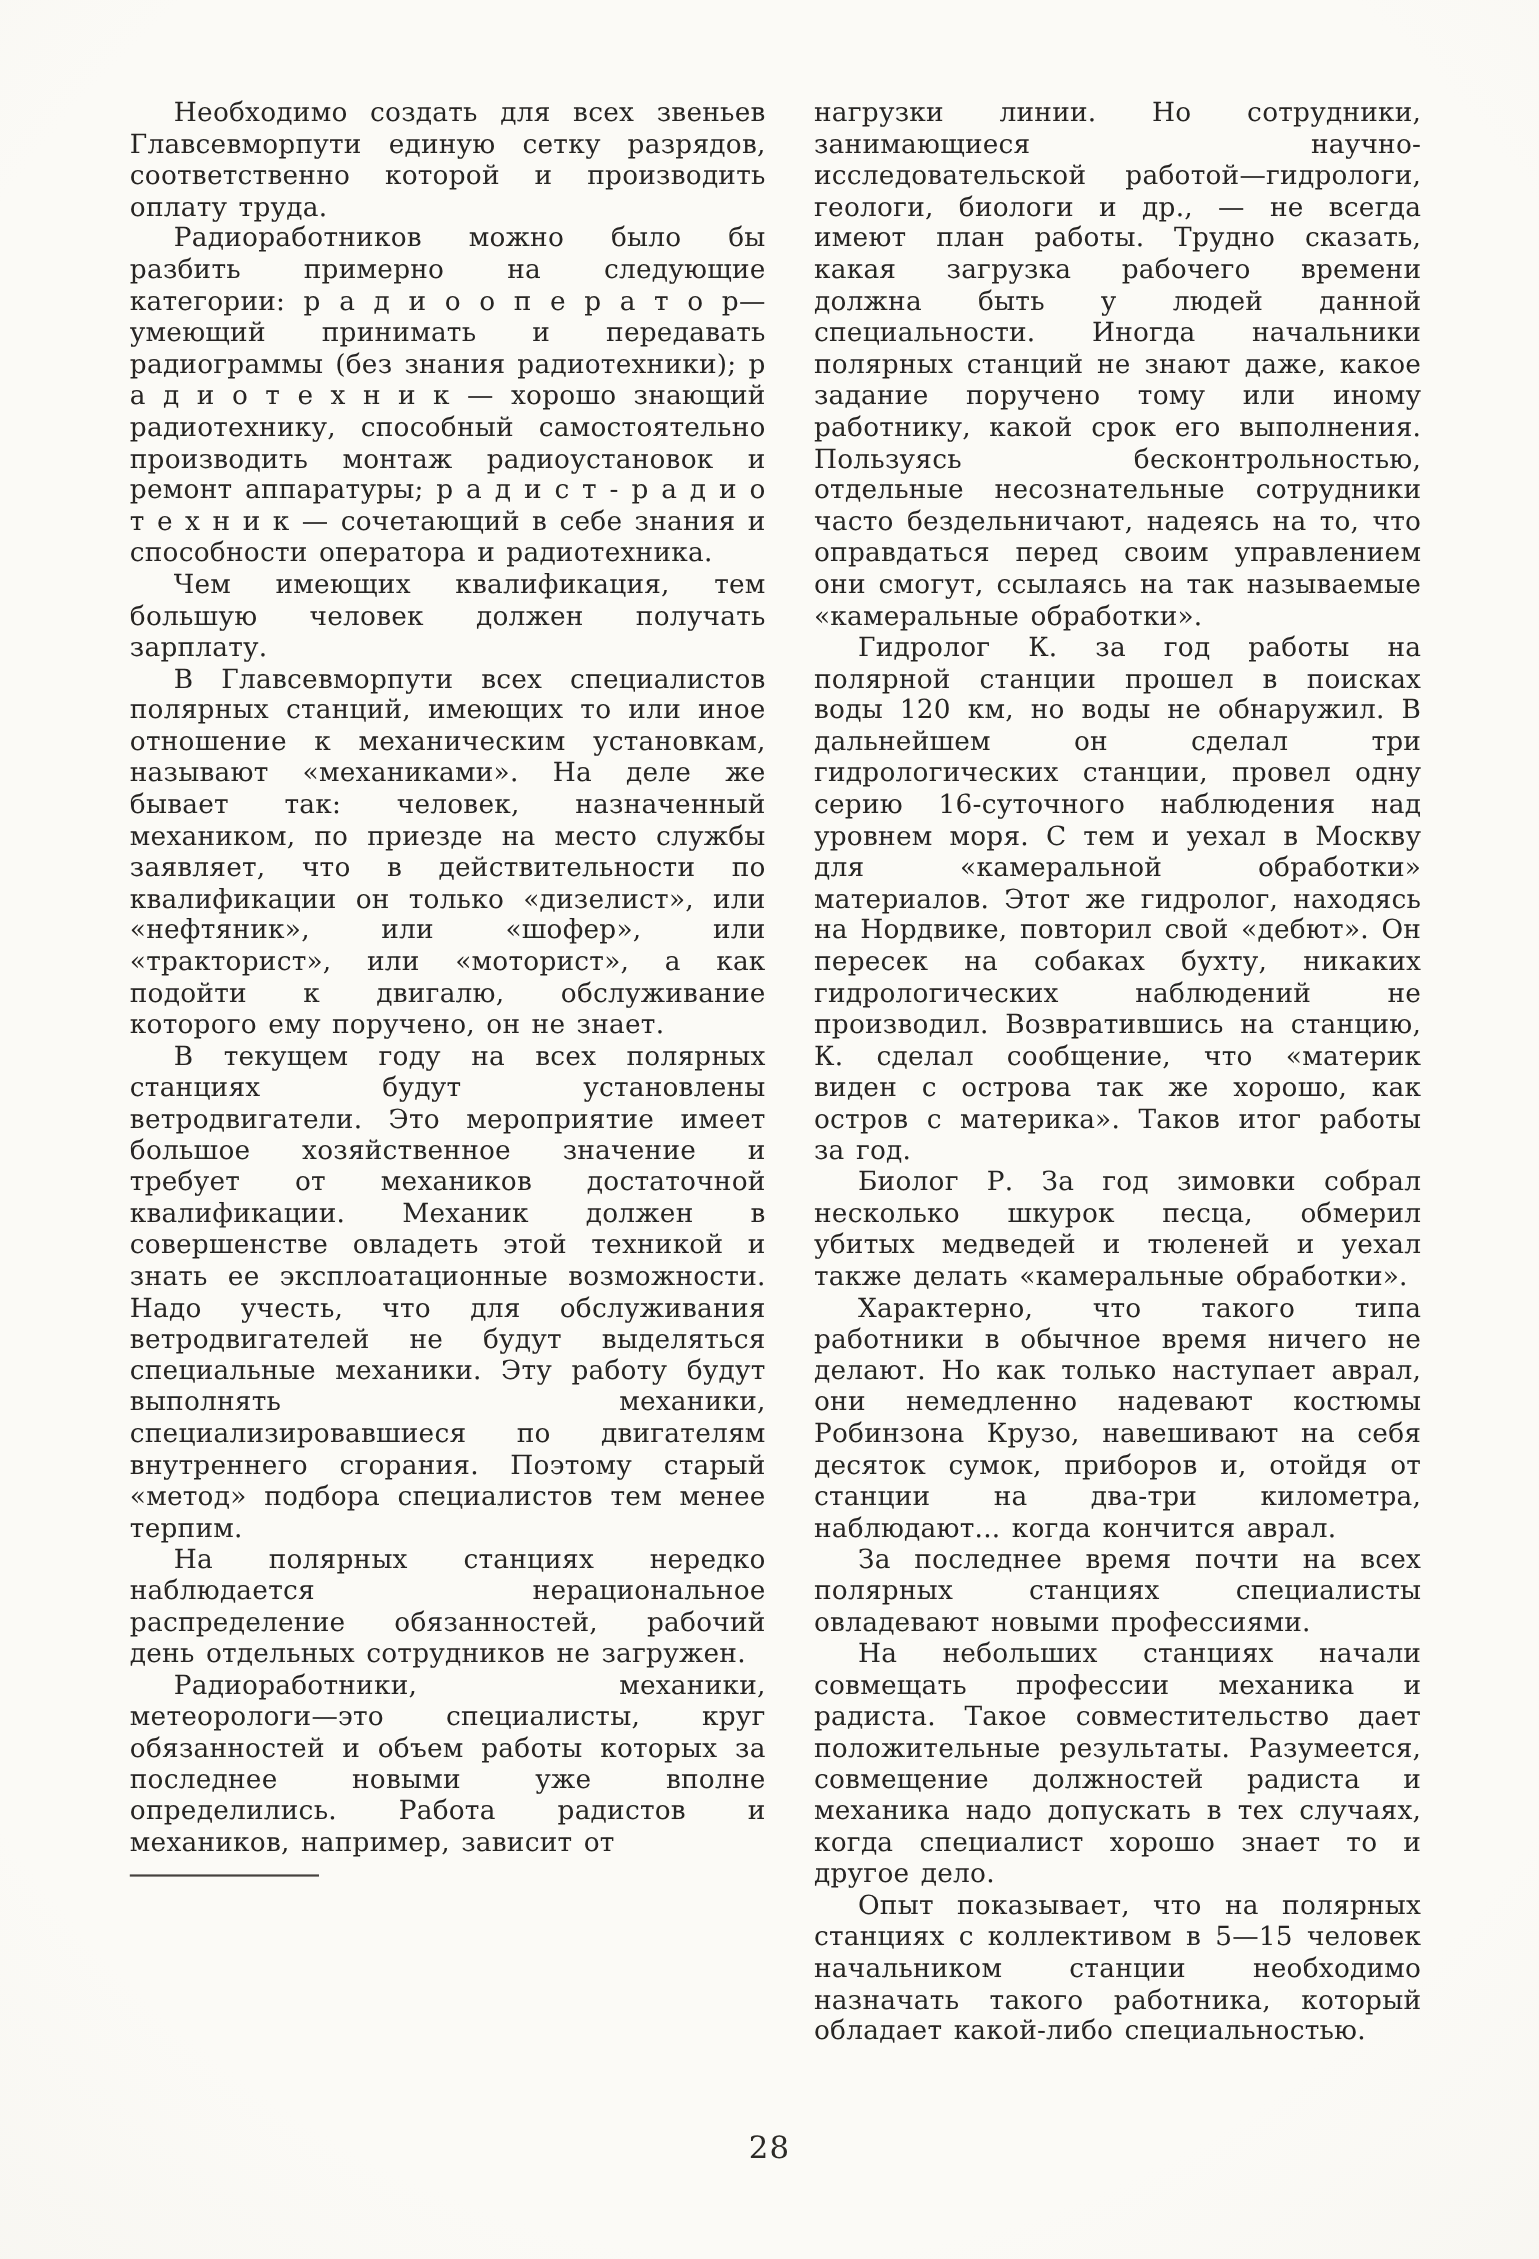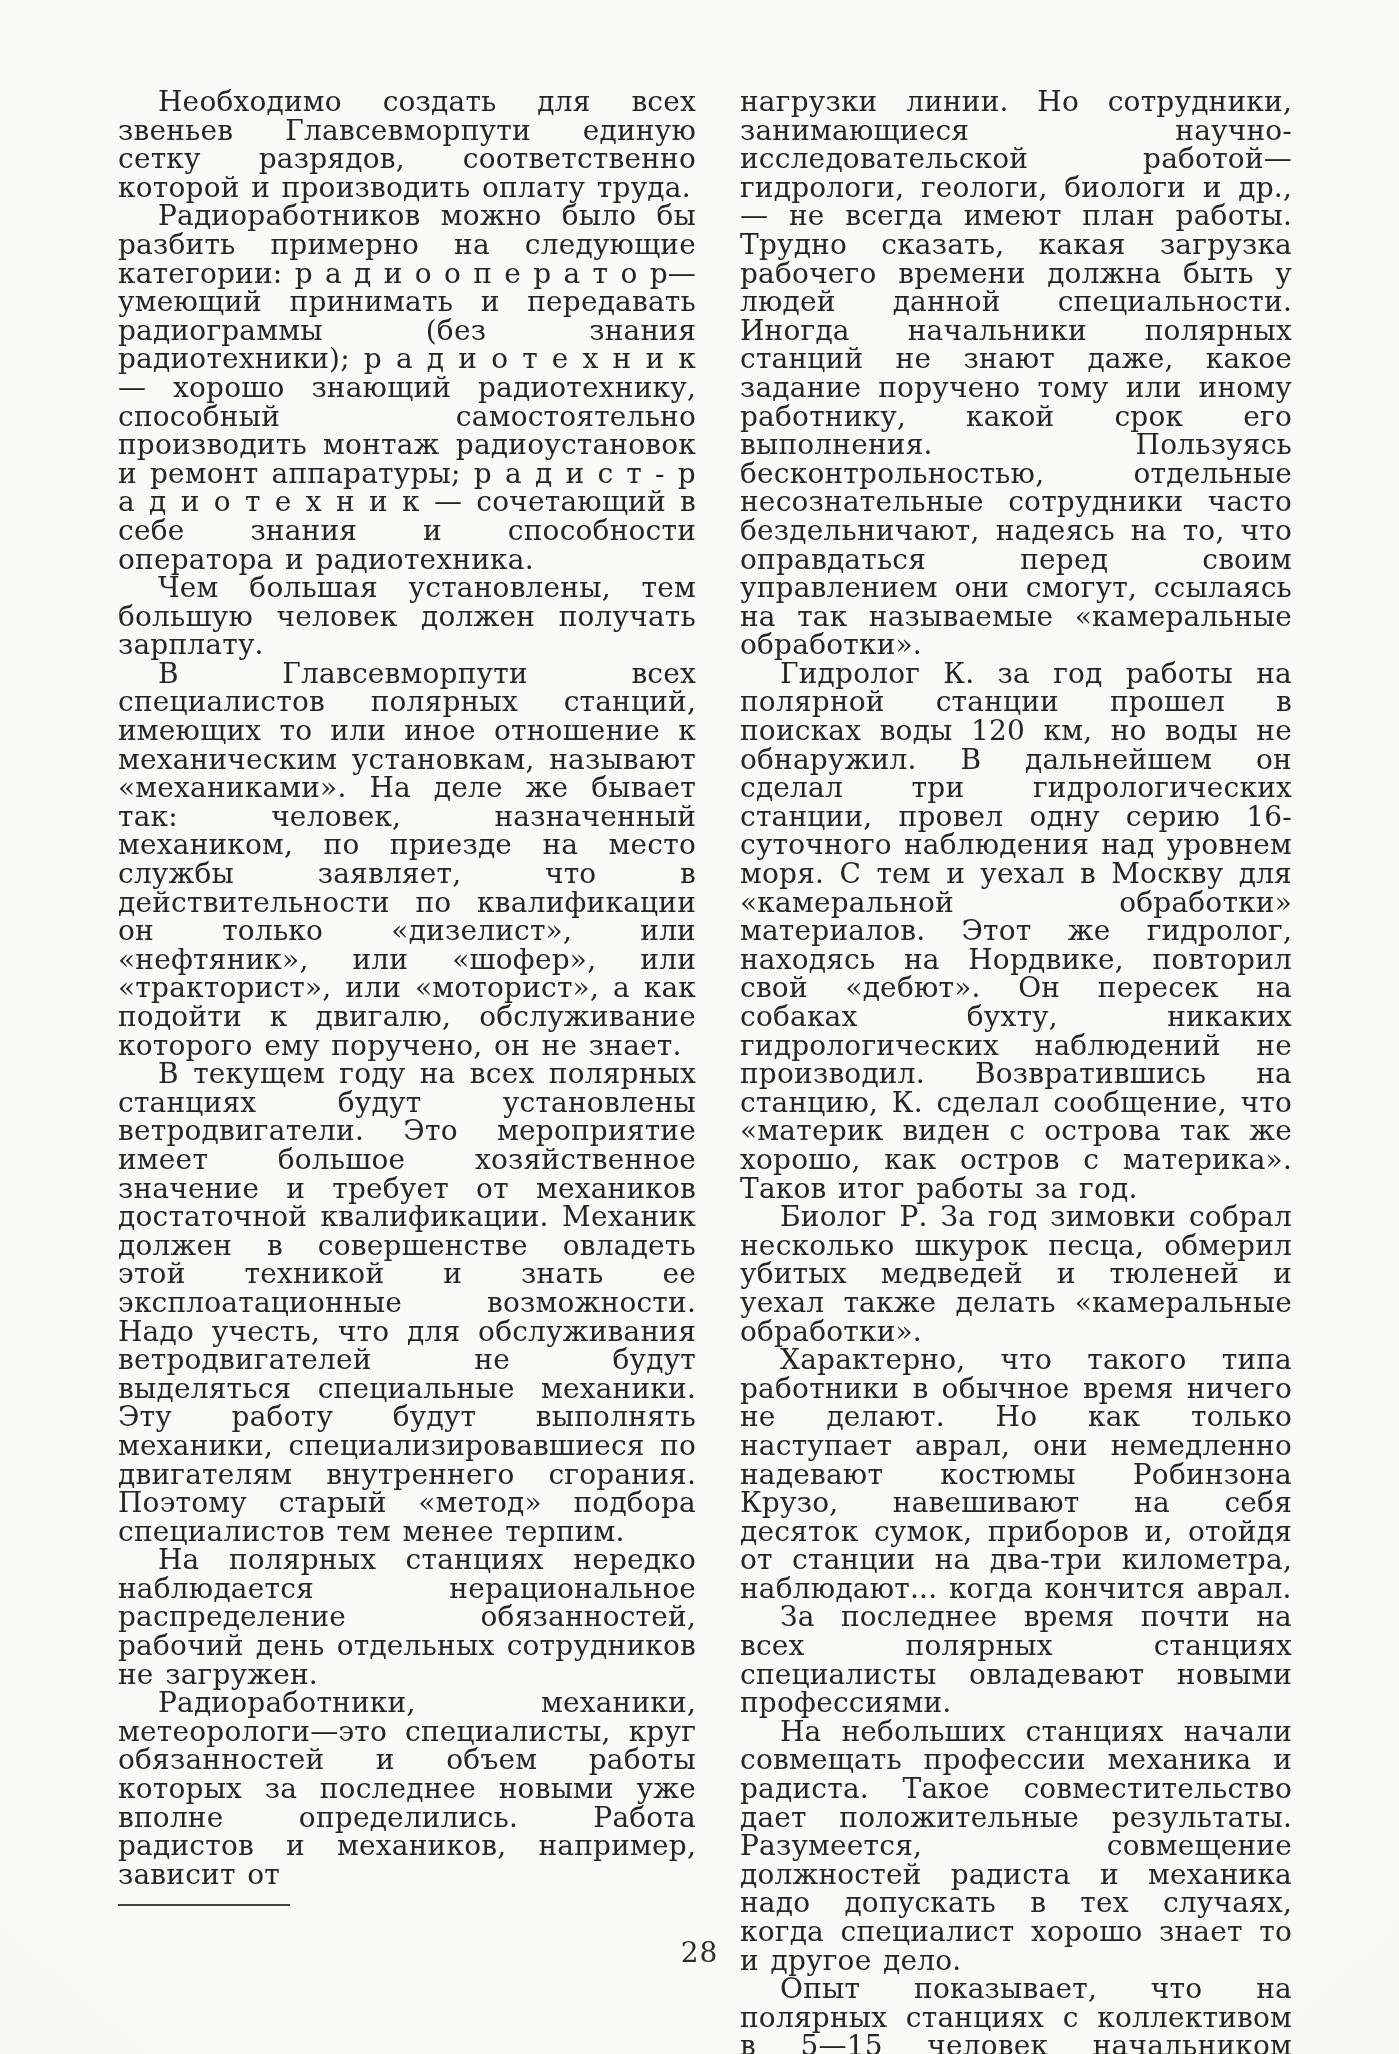--- a/index.html
+++ b/index.html
@@ -30,21 +30,21 @@
   .col {
     width: 578px;
   }
   .col.col-right {
     width: 552px;
   }
   p.para {
     margin: 0;
     text-align: justify;
     text-indent: 40px;
-    font-size: 28px;
+    font-size: 24px;
     line-height: 28.6px;
     letter-spacing: 0.2px;
     word-spacing: 2.5px;
   }
   p.para.no-indent {
     text-indent: 0;
   }
   .footnote-rule {
     border: none;
     border-top: 2px solid #45423e;
@@ -64,21 +64,21 @@
 </style>
 </head>
 <body>
 
 <div class="page">
   <div class="columns">
 
     <div class="col col-left">
       <p class="para">Необходимо создать для всех звеньев Главсевморпути единую сетку разрядов, соответственно которой и производить оплату труда.</p>
       <p class="para">Радиоработников можно было бы разбить примерно на следующие категории: р а д и о о п е р а т о р—умеющий принимать и передавать радиограммы (без знания радиотехники); р а д и о т е х н и к — хорошо знающий радиотехнику, способный самостоятельно производить монтаж радиоустановок и ремонт аппаратуры; р а д и с т - р а д и о т е х н и к — сочетающий в себе знания и способности оператора и радиотехника.</p>
-      <p class="para">Чем большая установлены, тем большую человек должен получать зарплату.</p>
+      <p class="para">Чем имеющих квалификация, тем большую человек должен получать зарплату.</p>
       <p class="para">В Главсевморпути всех специалистов полярных станций, имеющих то или иное отношение к механическим установкам, называют «механиками». На деле же бывает так: человек, назначенный механиком, по приезде на место службы заявляет, что в действительности по квалификации он только «дизелист», или «нефтяник», или «шофер», или «тракторист», или «моторист», а как подойти к двигалю, обслуживание которого ему поручено, он не знает.</p>
       <p class="para">В текущем году на всех полярных станциях будут установлены ветродвигатели. Это мероприятие имеет большое хозяйственное значение и требует от механиков достаточной квалификации. Механик должен в совершенстве овладеть этой техникой и знать ее эксплоатационные возможности. Надо учесть, что для обслуживания ветродвигателей не будут выделяться специальные механики. Эту работу будут выполнять механики, специализировавшиеся по двигателям внутреннего сгорания. Поэтому старый «метод» подбора специалистов тем менее терпим.</p>
       <p class="para">На полярных станциях нередко наблюдается нерациональное распределение обязанностей, рабочий день отдельных сотрудников не загружен.</p>
       <p class="para">Радиоработники, механики, метеорологи—это специалисты, круг обязанностей и объем работы которых за последнее новыми уже вполне определились. Работа радистов и механиков, например, зависит от</p>
       <hr class="footnote-rule">
 
     </div>
 
     <div class="col col-right">
       <p class="para no-indent">нагрузки линии. Но сотрудники, занимающиеся научно-исследовательской работой—гидрологи, геологи, биологи и др., — не всегда имеют план работы. Трудно сказать, какая загрузка рабочего времени должна быть у людей данной специальности. Иногда начальники полярных станций не знают даже, какое задание поручено тому или иному работнику, какой срок его выполнения. Пользуясь бесконтрольностью, отдельные несознательные сотрудники часто бездельничают, надеясь на то, что оправдаться перед своим управлением они смогут, ссылаясь на так называемые «камеральные обработки».</p>

